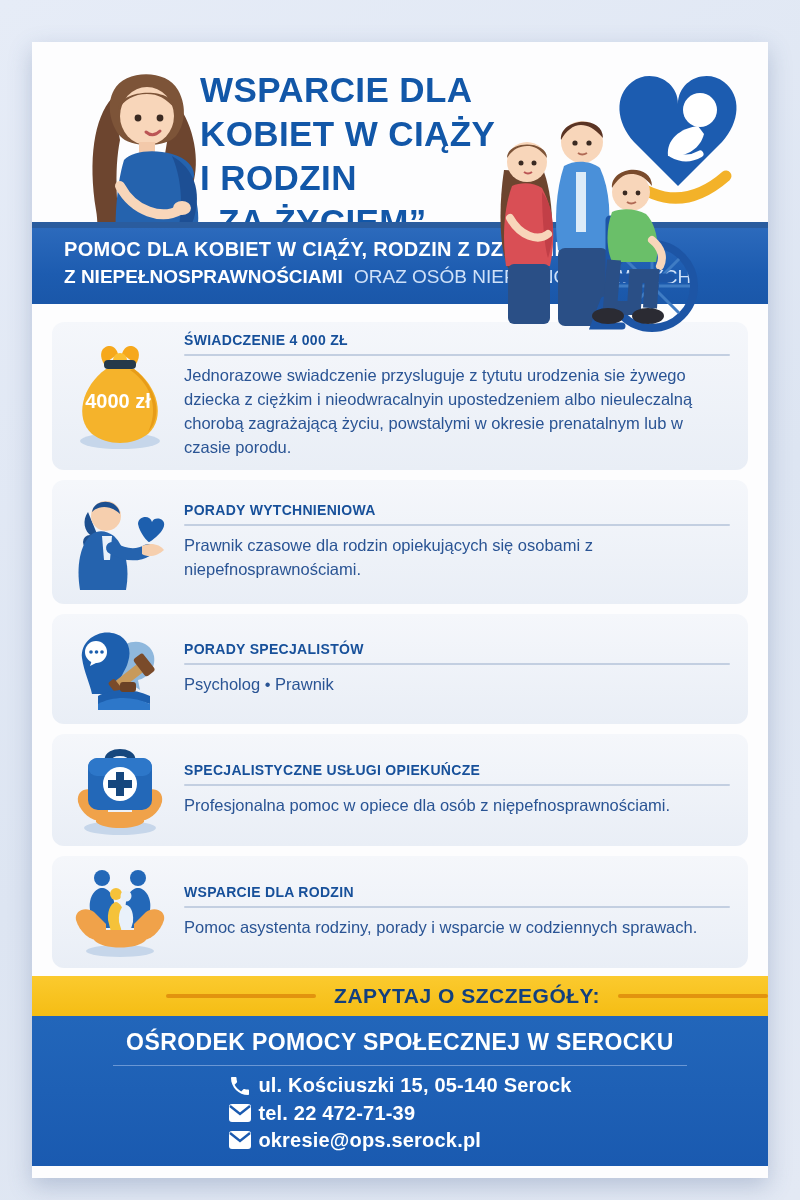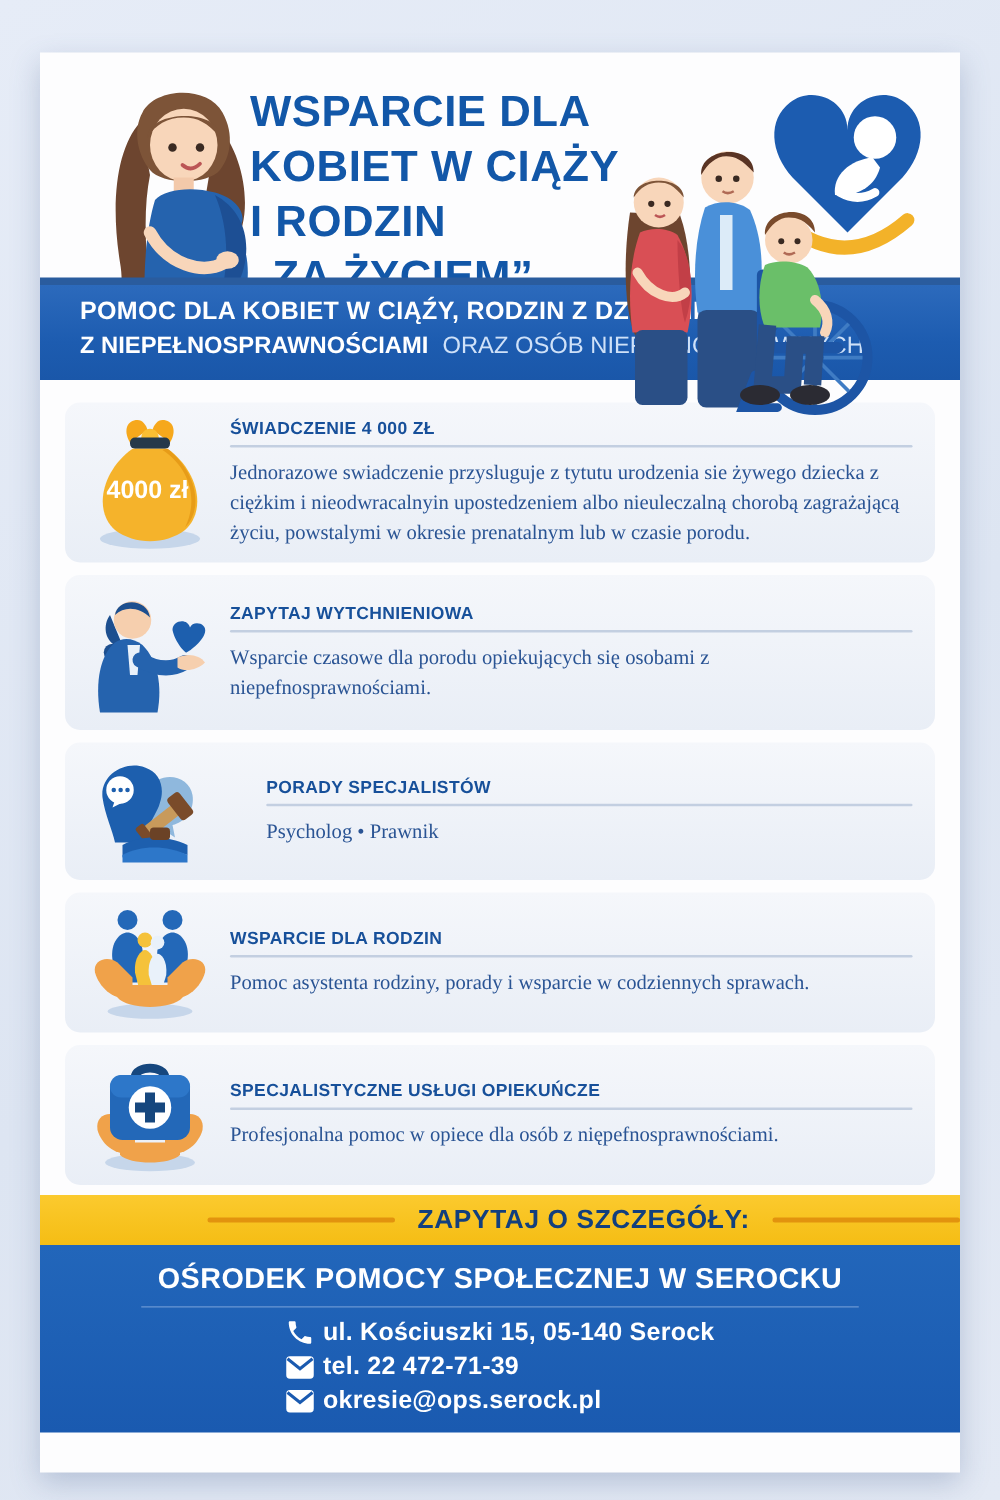--- a/index.html
+++ b/index.html
@@ -44,28 +44,28 @@
   
   .cards { flex: none; padding: 18px 20px 0 20px; display: flex; flex-direction: column; gap: 10px; }
   .card {
     background: linear-gradient(180deg, #f5f7fb 0%, #e9eef6 100%);
     border-radius: 12px;
     display: flex; align-items: center;
     padding: 10px 18px 10px 10px;
   }
   .card:nth-child(1) { min-height: 126px; }
   .card:nth-child(2) { min-height: 118px; }
-  .card:nth-child(3) { min-height: 92px; gap: 29px; }
+  .card:nth-child(3) { min-height: 92px; }
   .card:nth-child(4) { min-height: 94px; }
   .card:nth-child(5) { min-height: 90px; }
   .card-icon { width: 116px; flex: none; display: flex; justify-content: center; align-items: flex-start; }
   .card-content { flex: 1; padding-left: 6px; }
   .card-title { font-size: 14px; font-weight: 800; color: #17509a; letter-spacing: .3px; }
   .card-rule { height: 2px; background: #c3cfe1; margin: 6px 0 8px 0; border-radius: 1px; }
-  .card-body { font-size: 16.5px; color: #2a5494; line-height: 1.45; font-family: Liberation Serif, serif; }
+  .card-body { font-size: 16.5px; color: #2a5494; line-height: 1.45; }
 
   
   .cta {
     flex: none; height: 40px; margin-top: 8px;
     background: linear-gradient(180deg, #fbca2e, #f5bd14);
     display: flex; align-items: center; justify-content: flex-end; gap: 18px;
   }
   .cta-line { width: 150px; height: 4px; background: #e2930e; border-radius: 2px; }
   .cta-text { font-size: 21px; font-weight: 800; color: #123f7e; letter-spacing: .5px; }
 
@@ -200,23 +200,23 @@
           <circle cx="38" cy="26" r="15" fill="#f6cfae"></circle>
           <path d="M24,22 C26,8 50,8 52,24 C44,16 32,14 24,22 Z" fill="#1d4f8f"></path>
           <path d="M24,44 C12,54 8,76 12,100 L58,100 C62,78 58,58 46,46 C38,40 30,40 24,44 Z" fill="#2563ae"></path>
           <path d="M34,46 L44,46 L42,70 L36,70 Z" fill="#e9f1fa"></path>
           <path d="M44,58 C58,66 70,66 80,60" stroke="#2563ae" stroke-width="12" fill="none" stroke-linecap="round"></path>
           <path d="M74,56 C82,52 92,54 96,60 C90,66 80,68 74,64 Z" fill="#f6cfae"></path>
           <path d="M84,32 C84,24 96,22 98,30 C100,24 112,26 110,34 C108,42 96,50 95,50 C94,50 86,42 84,32 Z" fill="#1d5fae" transform="translate(-14,2)"></path>
         </svg>
       </div>
       <div class="card-content">
-        <div class="card-title">ZAPYTAJ WYTCHNIENIOWA</div>
-        <div class="card-rule"></div>
-        <div class="card-body">Wsparcie czasowe dla porodu opiekujących się osobami z niepefnosprawnościami.</div>
+        <div class="card-title">PORADY WYTCHNIENIOWA</div>
+        <div class="card-rule"></div>
+        <div class="card-body">Prawnik czasowe dla rodzin opiekujących się osobami z niepefnosprawnościami.</div>
       </div>
     </div>
 
     <div class="card">
       <div class="card-icon">
         <svg width="104" height="90" viewBox="0 0 104 90">
           <path d="M58,20 C70,14 84,20 86,32 C88,44 80,54 70,56 L72,66 L60,58 C52,54 48,44 50,36 Z" fill="#8fb8dd"></path>
           <path d="M14,34 C12,16 32,4 48,10 C60,14 64,26 60,38 C58,46 52,52 52,58 L52,70 L24,70 C22,60 16,48 14,34 Z" fill="#1d5fae"></path>
           <circle cx="28" cy="28" r="11" fill="#ffffff"></circle>
           <path d="M24,36 L22,42 L32,37 Z" fill="#ffffff"></path>
@@ -236,61 +236,61 @@
       <div class="card-content">
         <div class="card-title">PORADY SPECJALISTÓW</div>
         <div class="card-rule"></div>
         <div class="card-body">Psycholog • Prawnik</div>
       </div>
     </div>
 
     <div class="card">
       <div class="card-icon">
         <svg width="104" height="92" viewBox="0 0 104 92">
+          <ellipse cx="52" cy="84" rx="36" ry="7" fill="#c6d6ea"></ellipse>
+          <path d="M10,58 C8,46 20,42 28,48 L40,58 L40,76 C28,80 14,72 10,58 Z" fill="#f0a24a"></path>
+          <path d="M94,58 C96,46 84,42 76,48 L64,58 L64,76 C76,80 90,72 94,58 Z" fill="#f0a24a"></path>
+          <path d="M28,78 C36,86 68,86 76,78 L76,68 L28,68 Z" fill="#f0a24a"></path>
+          <path d="M40,16 C40,6 64,6 64,16" stroke="#16477e" stroke-width="7" fill="none"></path>
+          <rect x="20" y="14" width="64" height="52" rx="10" fill="#2368b8"></rect>
+          <rect x="20" y="14" width="64" height="18" rx="9" fill="#2d77c9"></rect>
+          <circle cx="52" cy="40" r="17" fill="#ffffff"></circle>
+          <path d="M48,28 L56,28 L56,36 L64,36 L64,44 L56,44 L56,52 L48,52 L48,44 L40,44 L40,36 L48,36 Z" fill="#16477e"></path>
+        </svg>
+      </div>
+      <div class="card-content">
+        <div class="card-title">SPECJALISTYCZNE USŁUGI OPIEKUŃCZE</div>
+        <div class="card-rule"></div>
+        <div class="card-body">Profesjonalna pomoc w opiece dla osób z niępefnosprawnościami.</div>
+      </div>
+    </div>
+
+    <div class="card">
+      <div class="card-icon">
+        <svg width="104" height="92" viewBox="0 0 104 92">
           <ellipse cx="52" cy="85" rx="34" ry="6" fill="#c6d6ea"></ellipse>
           <circle cx="34" cy="12" r="8" fill="#2368b8"></circle>
           <path d="M22,44 C20,30 28,22 34,22 C40,22 48,30 46,44 L42,62 L26,62 Z" fill="#2368b8"></path>
           <circle cx="70" cy="12" r="8" fill="#2368b8"></circle>
           <path d="M58,44 C56,30 64,22 70,22 C76,22 84,30 82,44 L78,62 L62,62 Z" fill="#2368b8"></path>
           <circle cx="48" cy="28" r="6" fill="#f5c23a"></circle>
           <path d="M40,54 C39,42 45,36 48,36 C51,36 57,42 56,54 L53,66 L43,66 Z" fill="#f5c23a"></path>
           <circle cx="58" cy="30" r="5.5" fill="#e9f1fa"></circle>
           <path d="M51,56 C50,44 55,39 58,39 C61,39 66,44 65,56 L62,66 L54,66 Z" fill="#e9f1fa"></path>
           <path d="M8,54 C6,44 18,40 26,46 L38,58 L38,74 C26,78 12,68 8,54 Z" fill="#f0a24a"></path>
           <path d="M96,54 C98,44 86,40 78,46 L66,58 L66,74 C78,78 92,68 96,54 Z" fill="#f0a24a"></path>
           <path d="M26,74 C34,84 70,84 78,74 L78,64 L26,64 Z" fill="#f0a24a"></path>
         </svg>
       </div>
       <div class="card-content">
         <div class="card-title">WSPARCIE DLA RODZIN</div>
         <div class="card-rule"></div>
         <div class="card-body">Pomoc asystenta rodziny, porady i wsparcie w codziennych sprawach.</div>
       </div>
     </div>
-
-    <div class="card">
-      <div class="card-icon">
-        <svg width="104" height="92" viewBox="0 0 104 92">
-          <ellipse cx="52" cy="84" rx="36" ry="7" fill="#c6d6ea"></ellipse>
-          <path d="M10,58 C8,46 20,42 28,48 L40,58 L40,76 C28,80 14,72 10,58 Z" fill="#f0a24a"></path>
-          <path d="M94,58 C96,46 84,42 76,48 L64,58 L64,76 C76,80 90,72 94,58 Z" fill="#f0a24a"></path>
-          <path d="M28,78 C36,86 68,86 76,78 L76,68 L28,68 Z" fill="#f0a24a"></path>
-          <path d="M40,16 C40,6 64,6 64,16" stroke="#16477e" stroke-width="7" fill="none"></path>
-          <rect x="20" y="14" width="64" height="52" rx="10" fill="#2368b8"></rect>
-          <rect x="20" y="14" width="64" height="18" rx="9" fill="#2d77c9"></rect>
-          <circle cx="52" cy="40" r="17" fill="#ffffff"></circle>
-          <path d="M48,28 L56,28 L56,36 L64,36 L64,44 L56,44 L56,52 L48,52 L48,44 L40,44 L40,36 L48,36 Z" fill="#16477e"></path>
-        </svg>
-      </div>
-      <div class="card-content">
-        <div class="card-title">SPECJALISTYCZNE USŁUGI OPIEKUŃCZE</div>
-        <div class="card-rule"></div>
-        <div class="card-body">Profesjonalna pomoc w opiece dla osób z niępefnosprawnościami.</div>
-      </div>
-    </div>
   </div>
 
   <div class="cta">
     <div class="cta-line"></div>
     <div class="cta-text">ZAPYTAJ O SZCZEGÓŁY:</div>
     <div class="cta-line"></div>
   </div>
 
   <div class="footer">
     <div class="org-name">OŚRODEK POMOCY SPOŁECZNEJ W SEROCKU</div>

